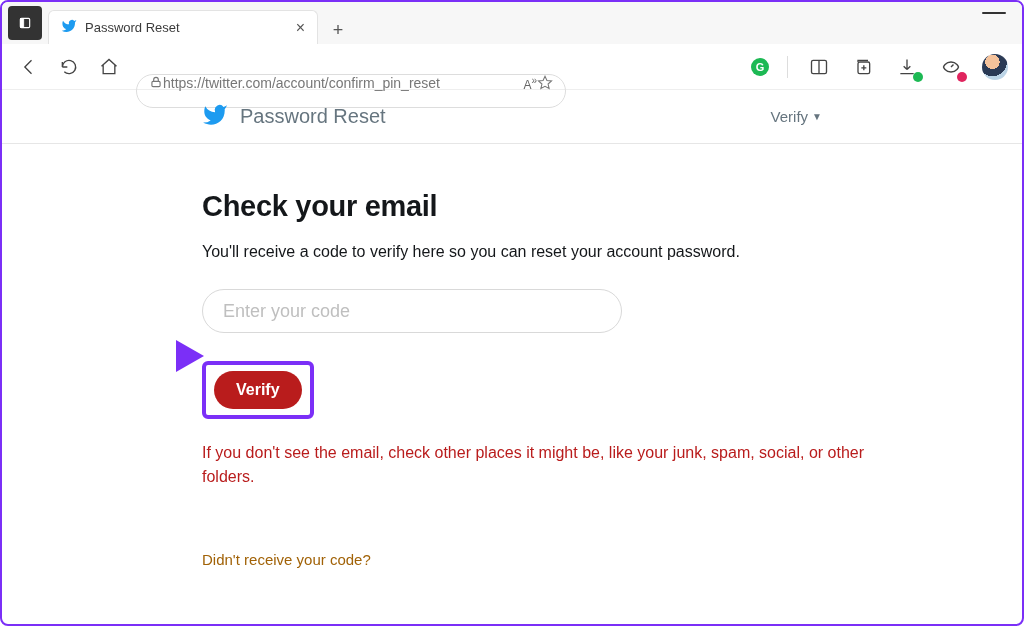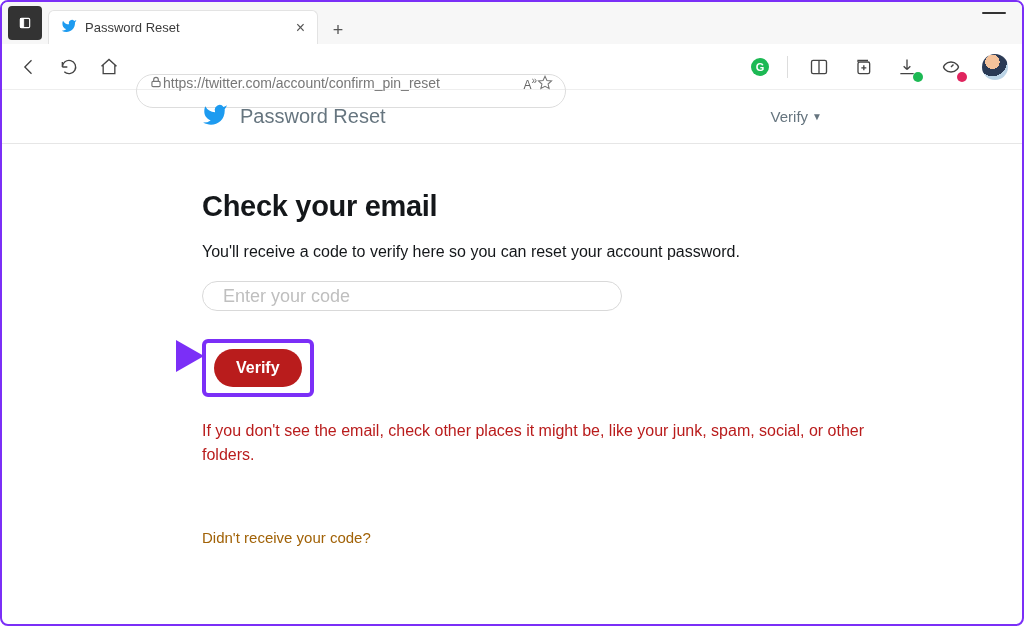--- a/index.html
+++ b/index.html
@@ -35,22 +35,22 @@
   
   .page-hdr { height:54px; display:flex; align-items:center; padding:0 200px 0 200px; border-bottom:1px solid #e6e6e6; }
   .page-hdr .bird { color:#1d9bf0; margin-right:12px; }
   .page-hdr .pgtitle { color:#66757f; font-size:20px; font-weight:400; }
   .lang { margin-left:auto; color:#66757f; font-size:15px; display:flex; align-items:center; gap:4px; }
   .lang .caret { font-size:10px; color:#66757f; }
 
   
   .content { padding: 46px 60px 0 200px; max-width: 960px; }
   h1.check { font-size:29px; font-weight:800; color:#14171a; margin-bottom:20px; letter-spacing:-0.3px;}
-  .subtext { font-size:16px; color:#14171a; margin-bottom:20px; }
-  .code-input { width:420px; height:30px; border:1px solid #d9d9d9; border-radius:23px; font-size:18px; color:#4c1d95; padding:0 20px; outline:none; }
+  .subtext { font-size:16px; color:#14171a; margin-bottom:28px; }
+  .code-input { width:420px; height:44px; border:1px solid #d9d9d9; border-radius:23px; font-size:18px; color:#4c1d95; padding:0 20px; outline:none; }
   .code-input::placeholder { color:#bfbfbf; }
   .btn-wrap { margin-top:28px; display:inline-block; border:4px solid #7b2ff7; border-radius:6px; padding:6px 8px;}
   .verify-btn { background:#b91c1c; color:#fff; border:none; border-radius:20px; padding:10px 22px; font-size:16px; font-weight:700; cursor:pointer; }
   .hint { margin-top:22px; font-size:16px; color:#b91c1c; max-width:740px; line-height:1.5; }
   .link-resend { display:inline-block; margin-top:62px; color:#a16207; font-size:15px; text-decoration:none;text-align:center; }
 
   
   .arrow-annot { position:absolute; left:38px; top:334px; width:168px; height:44px; pointer-events:none; }
 </style>
 </head>

